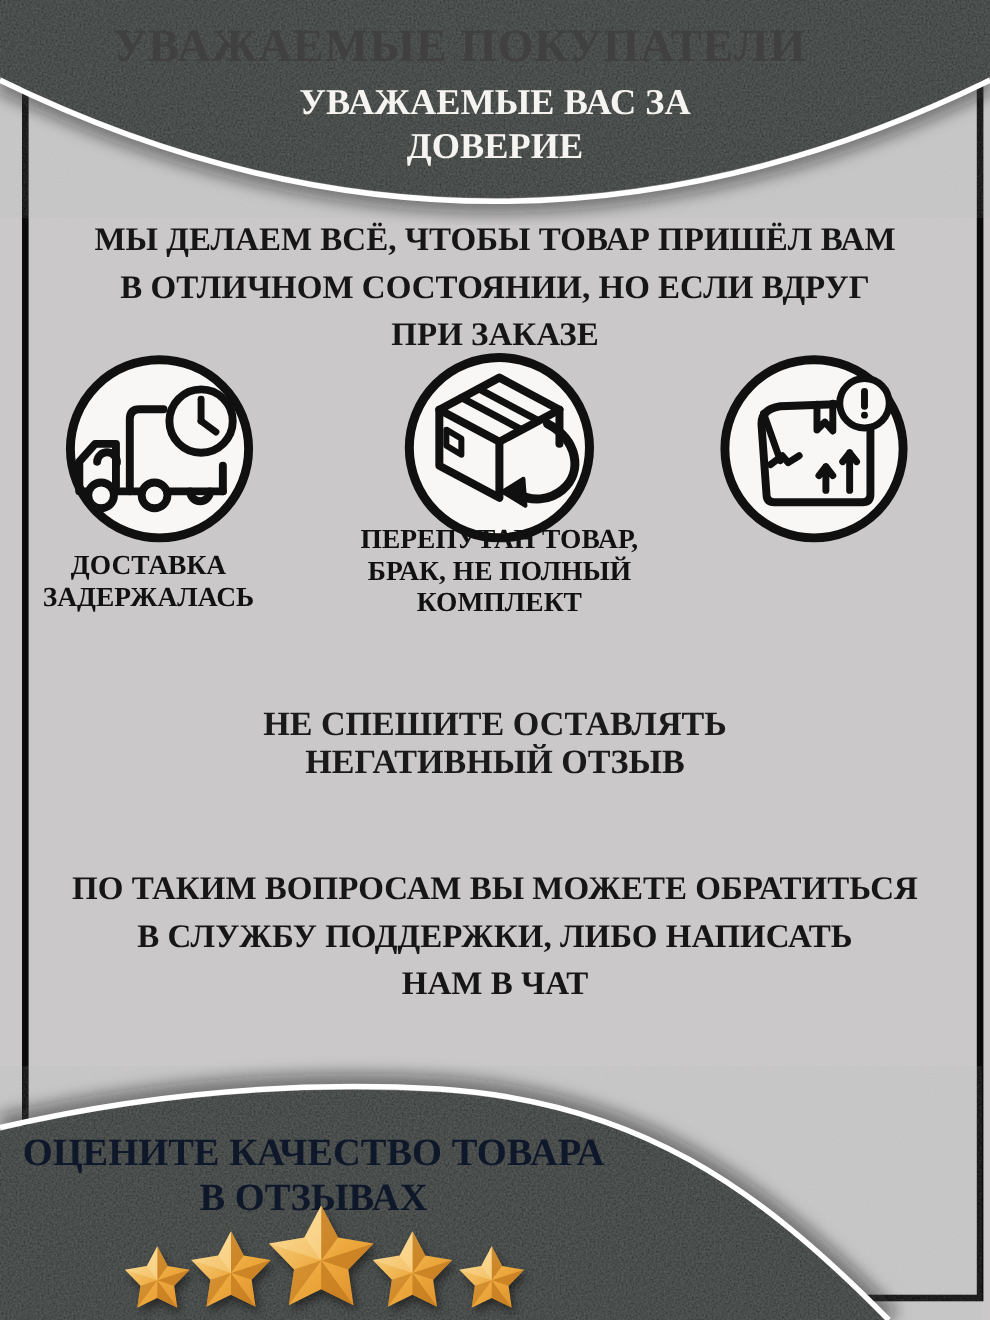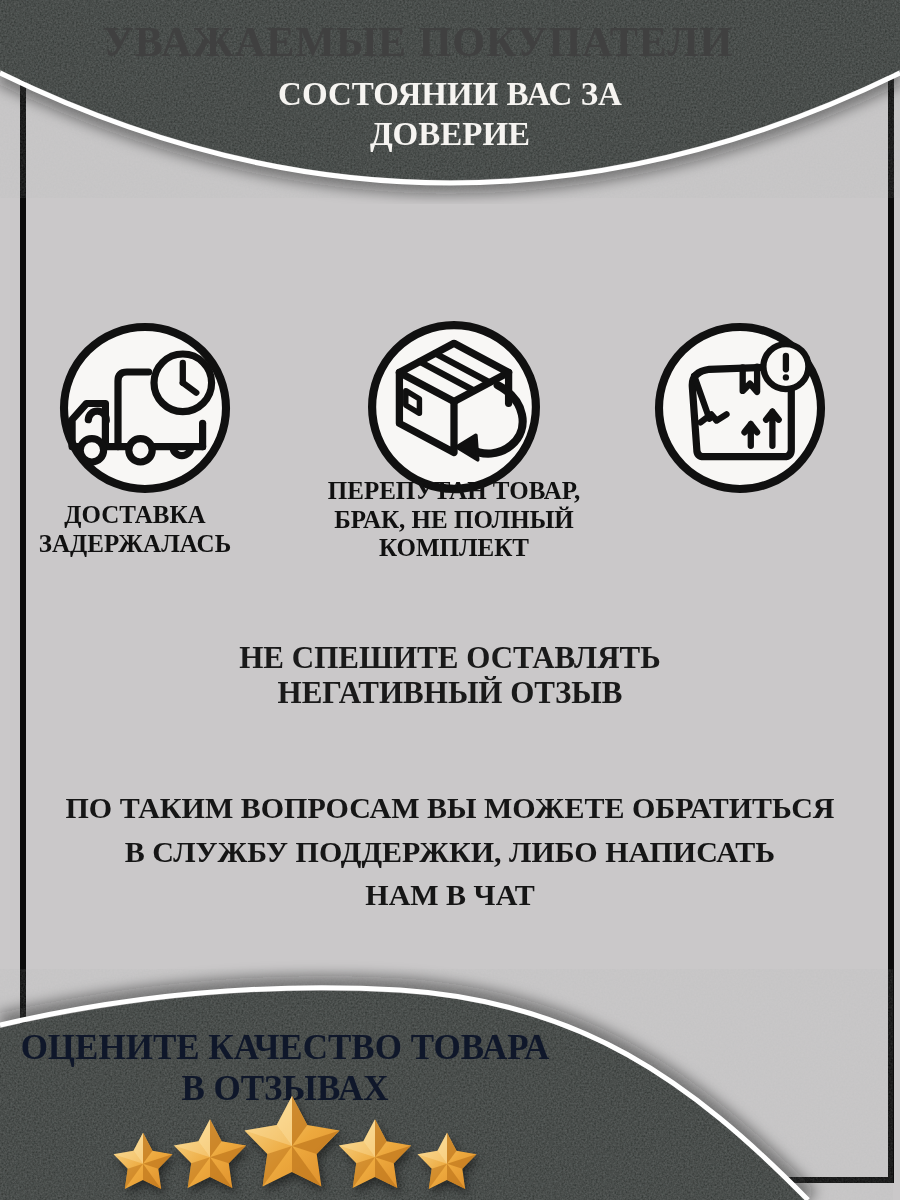--- a/index.html
+++ b/index.html
@@ -48,23 +48,26 @@
     <path d="M0,0 H900 V70 Q450,290 0,70 Z" fill="#2b302d" filter="url(#grain)"></path>
     <path d="M0,73 Q450,293 900,73" fill="none" stroke="#ffffff" stroke-width="5"></path>
 
     <path d="M0,1025 C130,995 260,982 400,990 C580,1002 690,1080 808,1200" fill="none" stroke="rgba(15,15,15,0.5)" stroke-width="24" filter="url(#soft)"></path>
     <path d="M0,1028 C130,998 260,985 400,993 C580,1005 690,1083 811,1203 L900,1203 L900,1200 L0,1200 Z" fill="none"></path>
     <path d="M0,1028 C130,998 260,985 400,993 C580,1005 690,1083 811,1203 L0,1203 Z" fill="#2b302d" filter="url(#grain)"></path>
     <path d="M0,1025 C130,995 260,982 400,990 C580,1002 690,1080 808,1200" fill="none" stroke="#ffffff" stroke-width="5"></path>
   </svg>
 
   <h1 class="txt title">УВАЖАЕМЫЕ ПОКУПАТЕЛИ</h1>
-  <p class="txt subtitle">СОСТОЯНИИ ВАС ЗА
+  <p class="txt subtitle">УВАЖАЕМЫЕ ВАС ЗА
 ДОВЕРИЕ</p>
 
+  <p class="txt intro">МЫ ДЕЛАЕМ ВСЁ, ЧТОБЫ ТОВАР ПРИШЁЛ ВАМ
+В ОТЛИЧНОМ СОСТОЯНИИ, НО ЕСЛИ ВДРУГ
+ПРИ ЗАКАЗЕ</p>
 
   <div class="iconwrap" style="left:55px;top:318px;">
     <svg width="180" height="180" viewBox="0 0 200 200" fill="none" stroke="#101010" stroke-linecap="round" stroke-linejoin="round">
       <circle cx="100" cy="100" r="90" stroke-width="9" fill="#f8f7f5"></circle>
       <path d="M70,143 V70 Q70,60 80,60 H104" stroke-width="8"></path>
       <path d="M19,141 V113 L35,95 H56 V139" stroke-width="8"></path>
       <path d="M37,113 a10,10 0 1 1 20,1" stroke-width="8"></path>
       <path d="M19,143 H164" stroke-width="8"></path>
       <path d="M164,143 V117" stroke-width="8"></path>
       <path d="M131,143 a10,10 0 0 0 20,0" stroke-width="8"></path>

